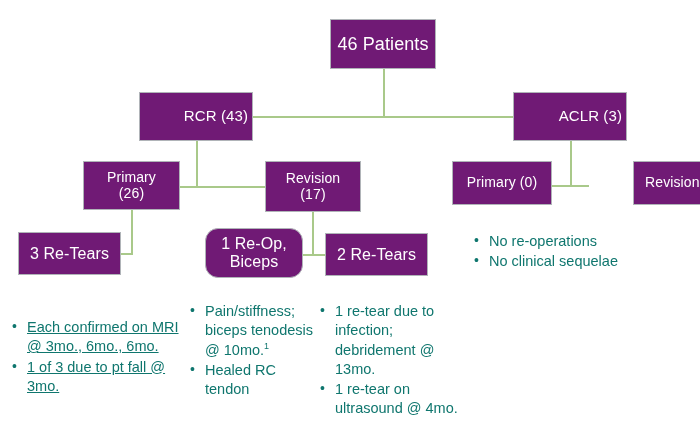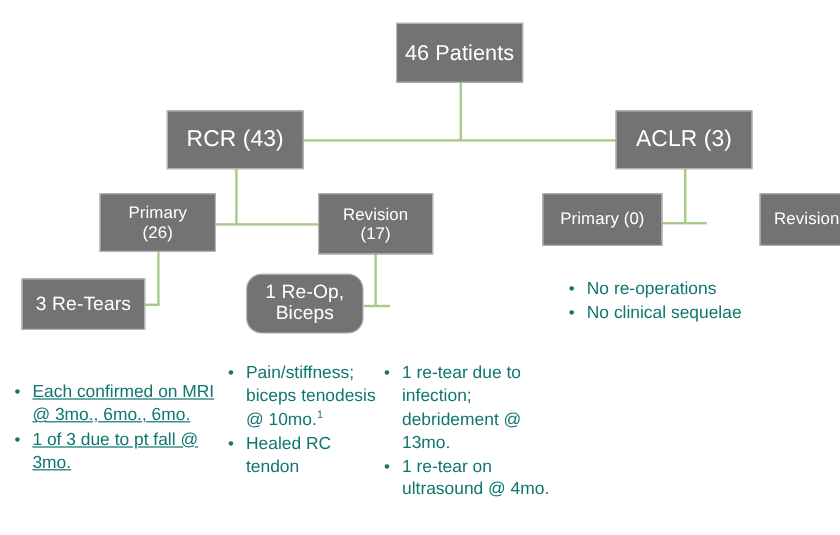--- a/index.html
+++ b/index.html
@@ -21,36 +21,36 @@
     position: absolute;
     background: #a9c98a;
   }
   .line.v { width: 2px; }
   .line.h { height: 2px; }
 
   
   .box {
     position: absolute;
     box-sizing: border-box;
-    background: #737373;
+    background: #701a75;
     border: 1px solid #b0b4b8;
     color: #ffffff;
     display: flex;
     align-items: center;
     justify-content: center;
     text-align: center;
     line-height: 1.12;
     font-size: 17px;
     letter-spacing: 0.1px;
     padding: 0 4px;
   }
   .box span { display: block; white-space: pre-line; }
 
   .box.lvl1 { font-size: 18px; }
-  .box.lvl2 { font-size: 19px; }
+  .box.lvl2 { font-size: 15px; justify-content: flex-end; }
   .box.lvl3 { font-size: 14px; }
   .box.leaf { font-size: 16px; }
 
   
   .bullets {
     position: absolute;
     font-size: 14.5px;
     color: #0f766e;
     line-height: 1.33;
   }
@@ -129,20 +129,23 @@
 
   <div class="box leaf" style="left:18px; top:232px; width:103px; height:43px;">
     <span>3 Re-Tears</span>
   </div>
 
   <div class="box leaf" style="left:205px; top:228px; width:98px; height:50px;border-radius:13px;">
     <span>1 Re-Op,
 Biceps</span>
   </div>
 
+  <div class="box leaf" style="left:325px; top:233px; width:103px; height:43px;">
+    <span>2 Re-Tears</span>
+  </div>
 
   <div class="bullets" style="left:10px; top:318px; width:172px;text-decoration:underline;">
     <ul>
       <li>
         <span>Each confirmed on MRI @ 3mo., 6mo., 6mo.</span>
       </li>
       <li>
         <span>1 of 3 due to pt fall @ 3mo.</span>
       </li>
     </ul>

